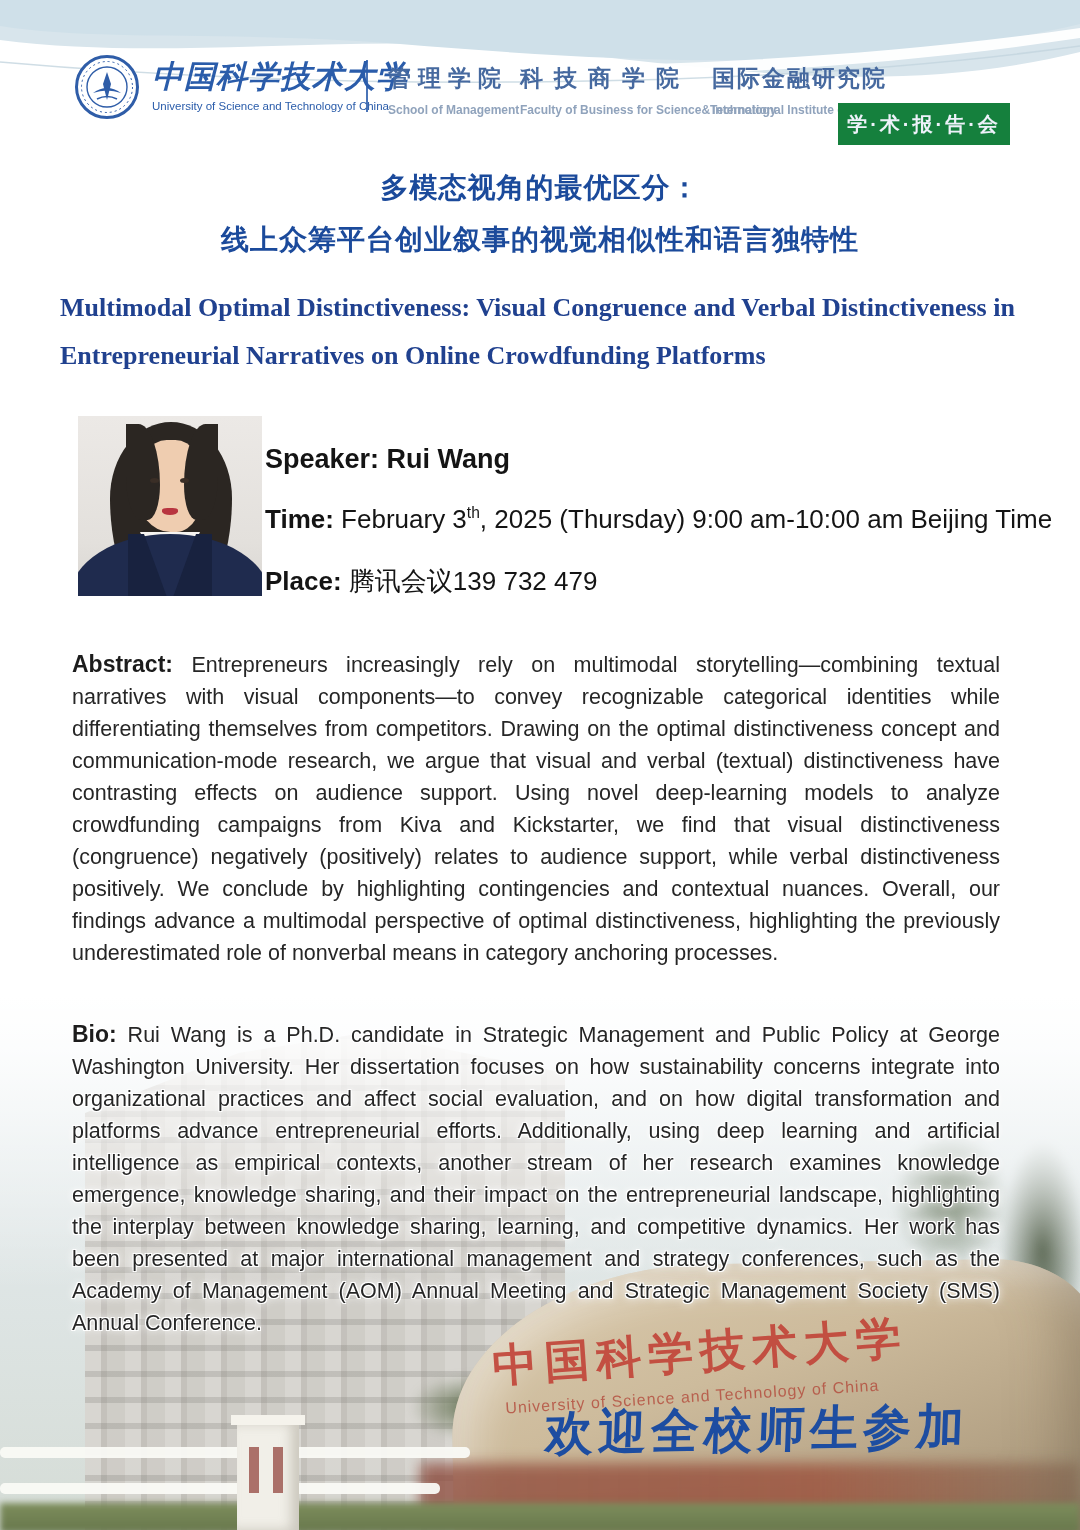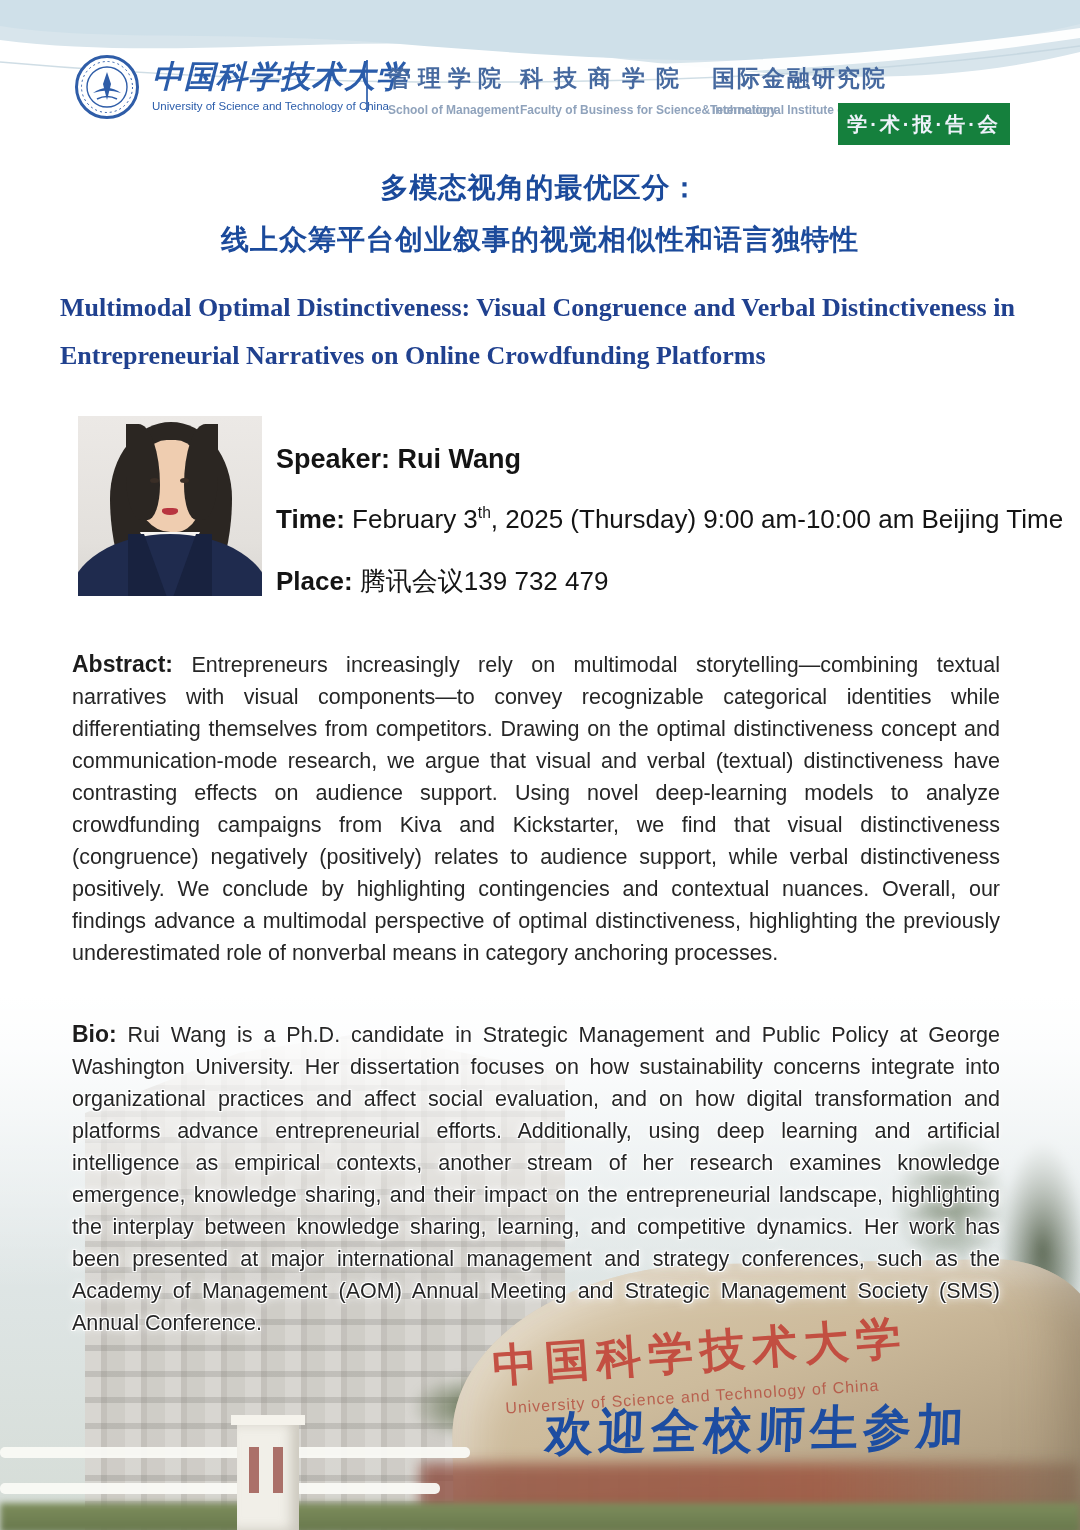--- a/index.html
+++ b/index.html
@@ -50,21 +50,21 @@
   .photo .lips{position:absolute;left:84px;top:92px;width:16px;height:7px;background:#b8353f;border-radius:40% 40% 60% 60%;}
   .photo .blouse{position:absolute;left:62px;top:116px;width:60px;height:66px;background:#f6f4f1;
                clip-path:polygon(0 0,100% 0,50% 100%);}
   .photo .blazer{position:absolute;left:-8px;top:118px;width:200px;height:70px;background:#1f2b4e;
                border-radius:50% 50% 0 0 / 90% 90% 0 0;}
   .photo .lapel-l{position:absolute;left:50px;top:118px;width:40px;height:66px;background:#18223f;
                clip-path:polygon(0 0,40% 0,100% 100%,0 100%);}
   .photo .lapel-r{position:absolute;left:94px;top:118px;width:40px;height:66px;background:#18223f;
                clip-path:polygon(60% 0,100% 0,100% 100%,0 100%);}
 
-  .spk{position:absolute;left:276px;z-index:5;color:#141414;}
+  .spk{position:absolute;left:265px;z-index:5;color:#141414;}
   .spk-name{top:444px;font-size:27px;font-weight:bold;}
   .spk-line{font-size:26px;}
   .spk-time{top:504px;}
   .spk-place{top:564px;}
   .lbl{font-weight:bold;}
   sup{font-size:60%;}
 
   
   .para{position:absolute;left:72px;width:928px;z-index:5;text-align:justify;
         font-size:21.5px;line-height:32px;color:#262626;}

